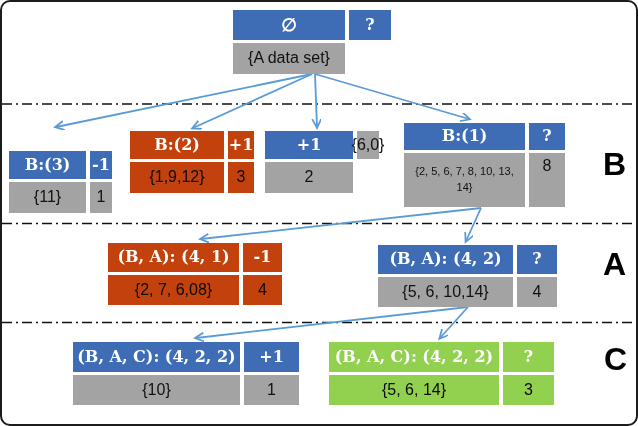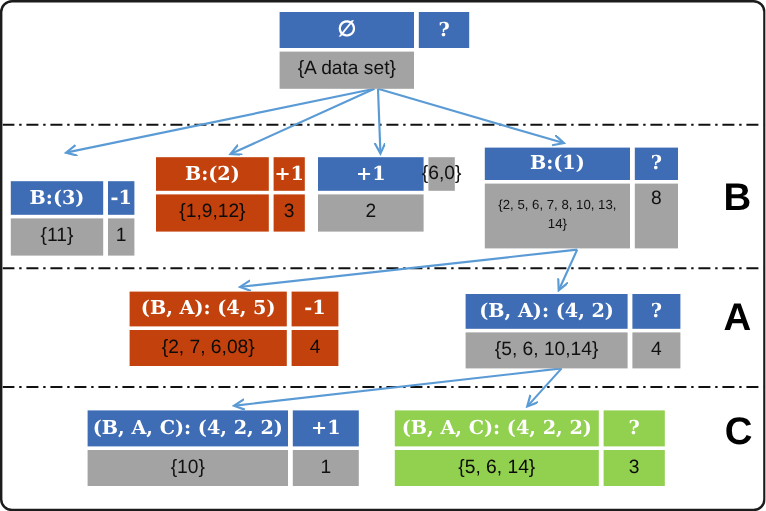--- a/index.html
+++ b/index.html
@@ -89,27 +89,27 @@
   </div>
 
   <div class="node" style="left:402px;top:121px;grid-template-columns:121px 36px;grid-template-rows:27px 54px;">
     <div class="cell hd blue">B:(1)</div>
     <div class="cell hd blue">?</div>
     <div class="cell bd lav big-set">{2, 5, 6, 7, 8, 10, 13, 14}</div>
     <div class="cell bd lav top-align">8</div>
   </div>
 
   <div class="node" style="left:106px;top:241px;grid-template-columns:131px 39px;grid-template-rows:29px 30px;">
-    <div class="cell hd red">(B, A): (4, 5)</div>
+    <div class="cell hd red">(B, A): (4, 1)</div>
     <div class="cell hd red">-1</div>
     <div class="cell bd red">{2, 7, 6,08}</div>
     <div class="cell bd red">4</div>
   </div>
 
-  <div class="node" style="left:386px;top:243px;grid-template-columns:135px 40px;grid-template-rows:29px 30px;">
+  <div class="node" style="left:376px;top:243px;grid-template-columns:135px 40px;grid-template-rows:29px 30px;">
     <div class="cell hd blue">(B, A): (4, 2)</div>
     <div class="cell hd blue">?</div>
     <div class="cell bd lav">{5, 6, 10,14}</div>
     <div class="cell bd lav">4</div>
   </div>
 
   <div class="node" style="left:71px;top:340px;grid-template-columns:167px 55px;grid-template-rows:30px 30px;">
     <div class="cell hd blue">(B, A, C): (4, 2, 2)</div>
     <div class="cell hd blue">+1</div>
     <div class="cell bd lav">{10}</div>

